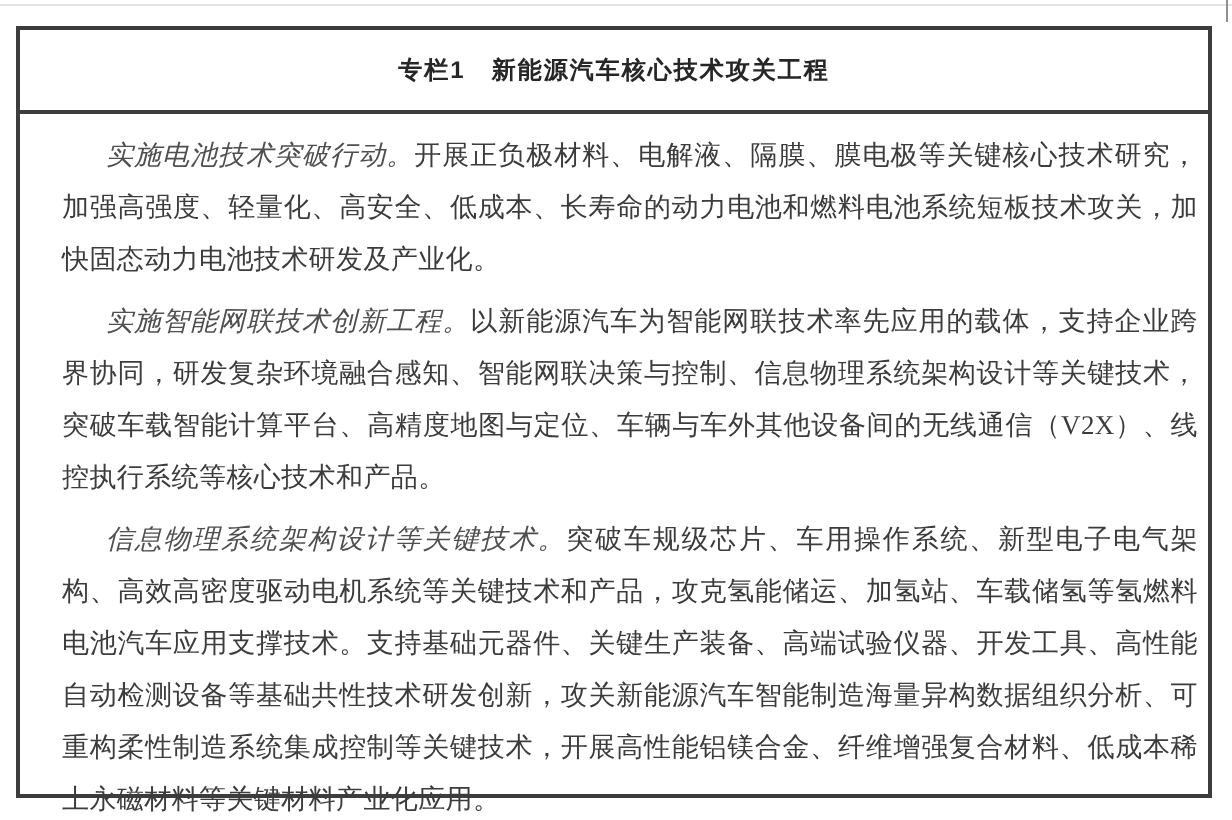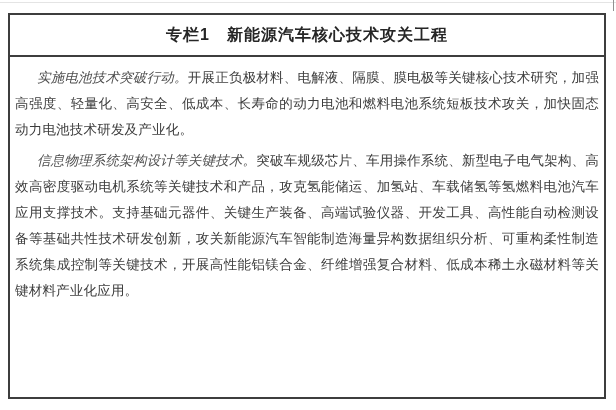--- a/index.html
+++ b/index.html
@@ -37,33 +37,33 @@
     border: 2px solid #3d3d3d;
     background: #ffffff;
   }
   .panel-title {
     height: 40px;
     line-height: 40px;
     text-align: center;
     border-bottom: 2px solid #3d3d3d;
     font-family: "Liberation Sans", sans-serif;
     font-weight: bold;
-    font-size: 16px;
+    font-size: 12px;
     letter-spacing: 1px;
     color: #262626;
     white-space: nowrap;
     overflow: hidden;
   }
   .panel-body {
     padding: 8px 5px 0 5px;
     font-size: 13.5px;
     color: #3c3c3c;
   }
   .panel-body p {
-    margin: 0 0 5px 0;
+    margin: 0 0 5px 16px;
     line-height: 26px;
     text-indent: 22px;
     text-align: justify;
     letter-spacing: 0.2px;
   }
   .panel-body p em.lead {
     font-style: italic;
     color: #4f4f4f;
   }
 </style>
@@ -76,18 +76,19 @@
   <div class="frame-right-tick"></div>
 
   <div class="panel">
 
     <div class="panel-title">专栏1　新能源汽车核心技术攻关工程</div>
 
     <div class="panel-body">
 
       <p><em class="lead">实施电池技术突破行动。</em><span>开展正负极材料、电解液、隔膜、膜电极等关键核心技术研究，加强高强度、轻量化、高安全、低成本、长寿命的动力电池和燃料电池系统短板技术攻关，加快固态动力电池技术研发及产业化。</span></p>
 
+      <p><em class="lead">实施智能网联技术创新工程。</em><span>以新能源汽车为智能网联技术率先应用的载体，支持企业跨界协同，研发复杂环境融合感知、智能网联决策与控制、信息物理系统架构设计等关键技术，突破车载智能计算平台、高精度地图与定位、车辆与车外其他设备间的无线通信（V2X）、线控执行系统等核心技术和产品。</span></p>
 
       <p><em class="lead">信息物理系统架构设计等关键技术。</em><span>突破车规级芯片、车用操作系统、新型电子电气架构、高效高密度驱动电机系统等关键技术和产品，攻克氢能储运、加氢站、车载储氢等氢燃料电池汽车应用支撑技术。支持基础元器件、关键生产装备、高端试验仪器、开发工具、高性能自动检测设备等基础共性技术研发创新，攻关新能源汽车智能制造海量异构数据组织分析、可重构柔性制造系统集成控制等关键技术，开展高性能铝镁合金、纤维增强复合材料、低成本稀土永磁材料等关键材料产业化应用。</span></p>
 
     </div>
   </div>
 </div>
 
 </body></html>

